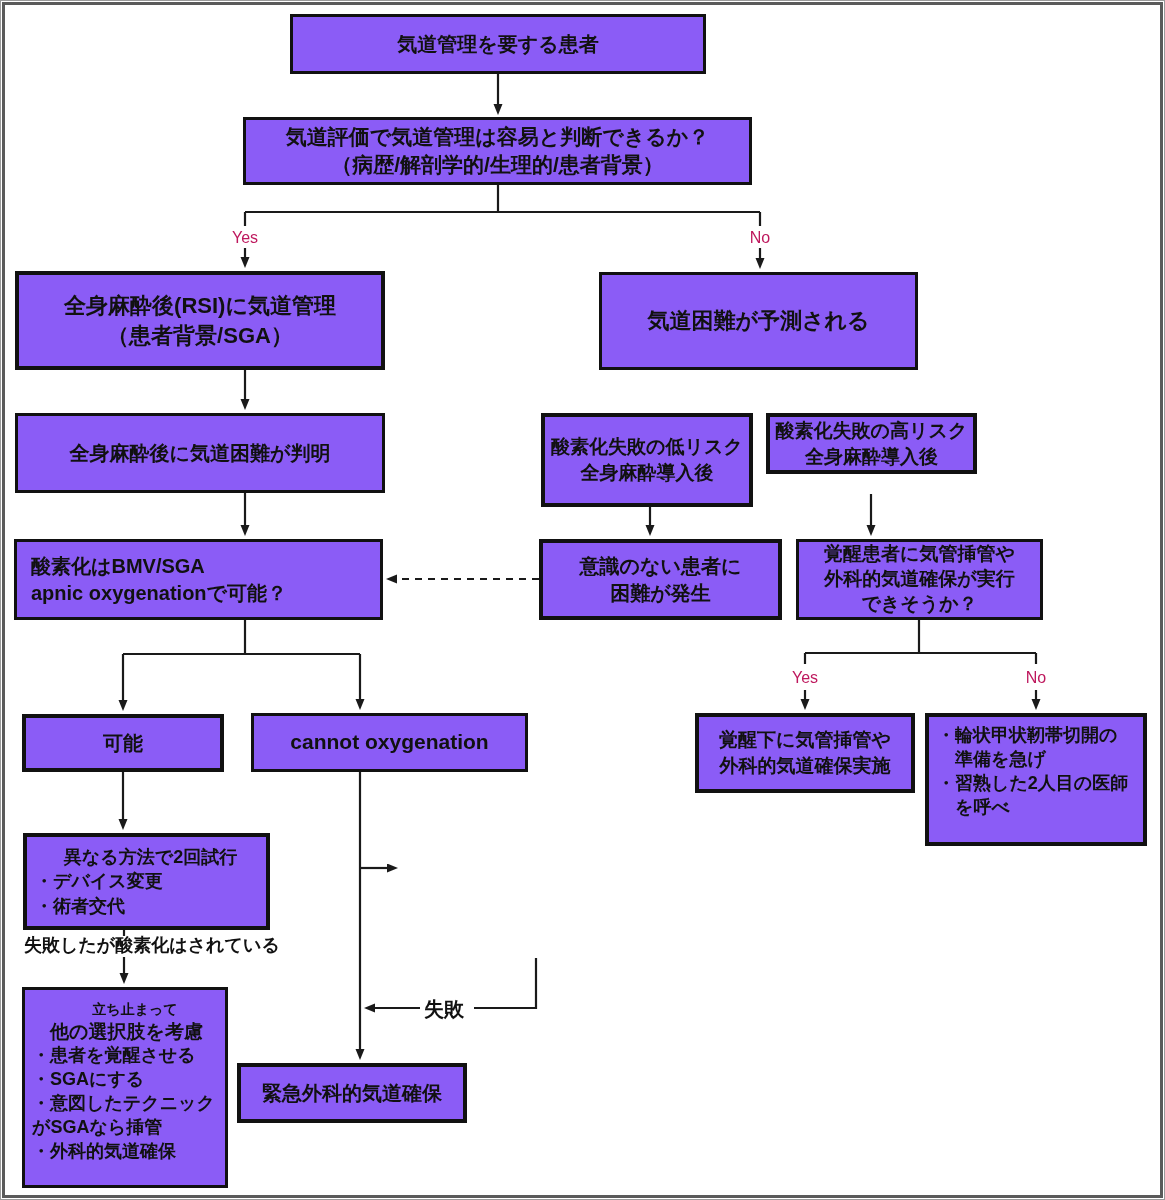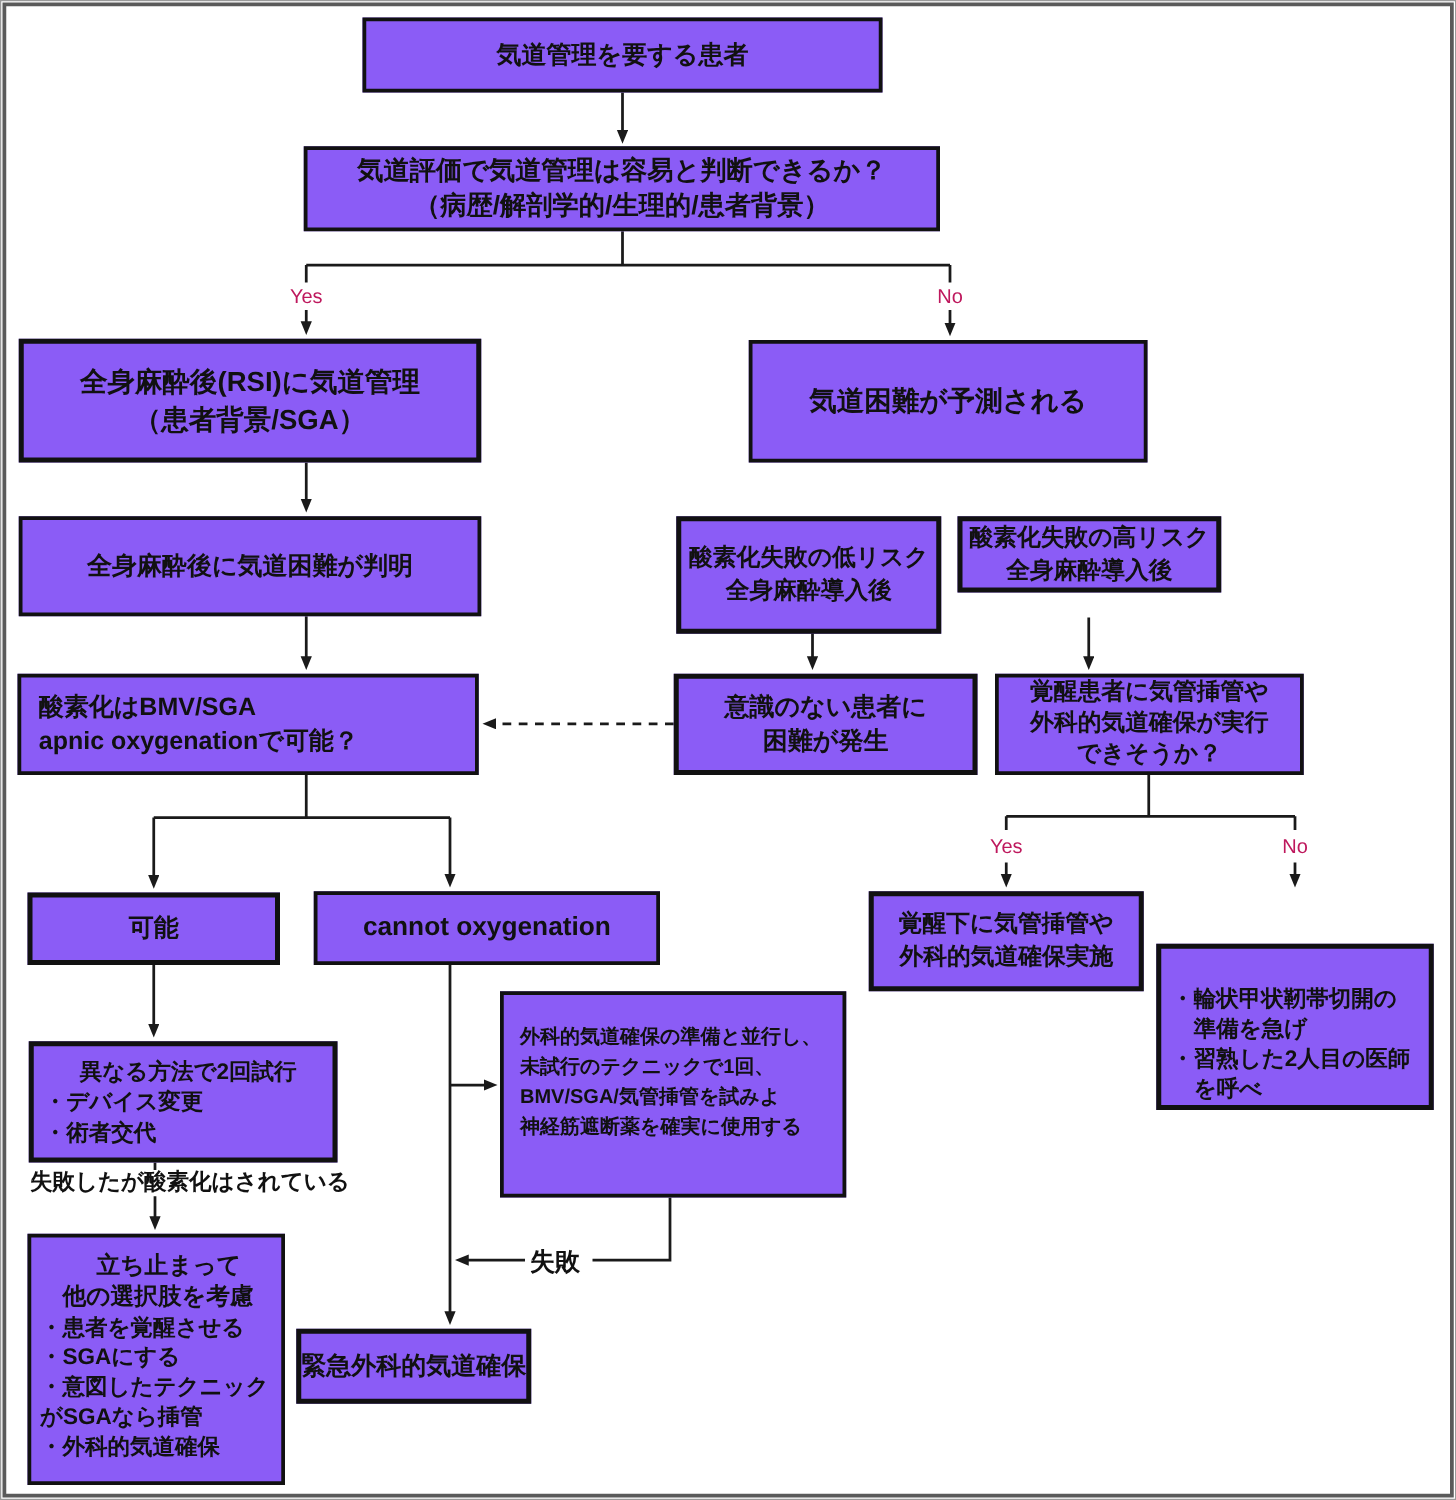--- a/index.html
+++ b/index.html
@@ -113,21 +113,21 @@
     <span class="ln">覚醒患者に気管挿管や</span>
     <span class="ln">外科的気道確保が実行</span>
     <span class="ln">できそうか？</span>
   </div>
 
   <div class="box thick" style="left:695px;top:713px;width:220px;height:80px;font-size:19px;">
     <span class="ln">覚醒下に気管挿管や</span>
     <span class="ln">外科的気道確保実施</span>
   </div>
 
-  <div class="box thick leftalign" style="left:925px;top:713px;width:222px;height:133px;font-size:18px;justify-content:flex-end;padding:7px 4px 0 8px;line-height:1.33;margin-top:42px;">
+  <div class="box thick leftalign" style="left:925px;top:713px;width:222px;height:133px;font-size:18px;justify-content:flex-start;padding:7px 4px 0 8px;line-height:1.33;">
     <span class="ln">・輪状甲状靭帯切開の</span>
     <span class="ln">　準備を急げ</span>
     <span class="ln">・習熟した2人目の医師</span>
     <span class="ln">　を呼べ</span>
   </div>
 
   <div class="box thick" style="left:22px;top:714px;width:202px;height:58px;font-size:20px;">
     <span class="ln">可能</span>
   </div>
 
@@ -137,38 +137,32 @@
 
   <div class="box thick leftalign" style="left:23px;top:833px;width:247px;height:97px;font-size:18px;justify-content:center;padding-left:8px;">
     <span class="ln" style="align-self:center;">異なる方法で2回試行</span>
     <span class="ln">・デバイス変更</span>
     <span class="ln">・術者交代</span>
   </div>
 
   <div class="lbl free-text" style="left:24px;top:933px;font-size:18px;">失敗したが酸素化はされている</div>
 
   <div class="box leftalign" style="left:22px;top:987px;width:206px;height:201px;font-size:18px;justify-content:flex-start;padding:10px 4px 0 7px;line-height:1.33;">
-    <span class="ln" style="align-self:center;font-size:19px;margin-left:17px;">立ち止まって</span>
+    <span class="ln" style="align-self:center;font-size:14px;margin-left:17px;">立ち止まって</span>
     <span class="ln" style="align-self:center;font-size:19px;">他の選択肢を考慮</span>
     <span class="ln">・患者を覚醒させる</span>
     <span class="ln">・SGAにする</span>
     <span class="ln">・意図したテクニック</span>
     <span class="ln">がSGAなら挿管</span>
     <span class="ln">・外科的気道確保</span>
   </div>
 
-  <div class="box thick" style="left:237px;top:1063px;width:188px;height:60px;font-size:20px;">
+  <div class="box thick" style="left:237px;top:1063px;width:230px;height:60px;font-size:20px;">
     <span class="ln">緊急外科的気道確保</span>
   </div>
 
-  <div class="box leftalign" style="left:400px;top:793px;width:277px;height:165px;font-size:16px;justify-content:flex-start;padding:22px 4px 0 13px;line-height:1.5;">
-    <span class="ln">外科的気道確保の準備と並行し、</span>
-    <span class="ln">未試行のテクニックで1回、</span>
-    <span class="ln">BMV/SGA/気管挿管を試みよ</span>
-    <span class="ln">神経筋遮断薬を確実に使用する</span>
-  </div>
 
   <div class="lbl branch-lbl" style="left:245px;top:229px;">Yes</div>
   <div class="lbl branch-lbl" style="left:760px;top:229px;">No</div>
   <div class="lbl branch-lbl" style="left:805px;top:669px;">Yes</div>
   <div class="lbl branch-lbl" style="left:1036px;top:669px;">No</div>
   <div class="lbl free-text" style="left:424px;top:996px;font-size:20px;">失敗</div>
 </div>
 
 </body></html>

